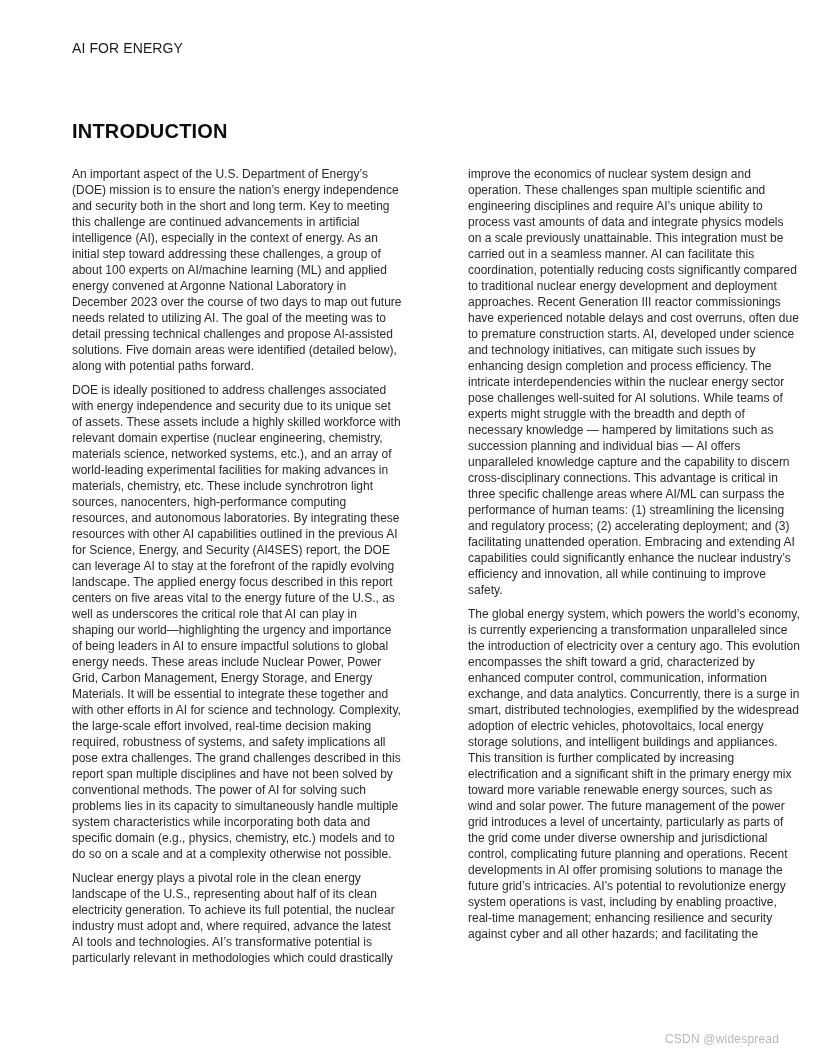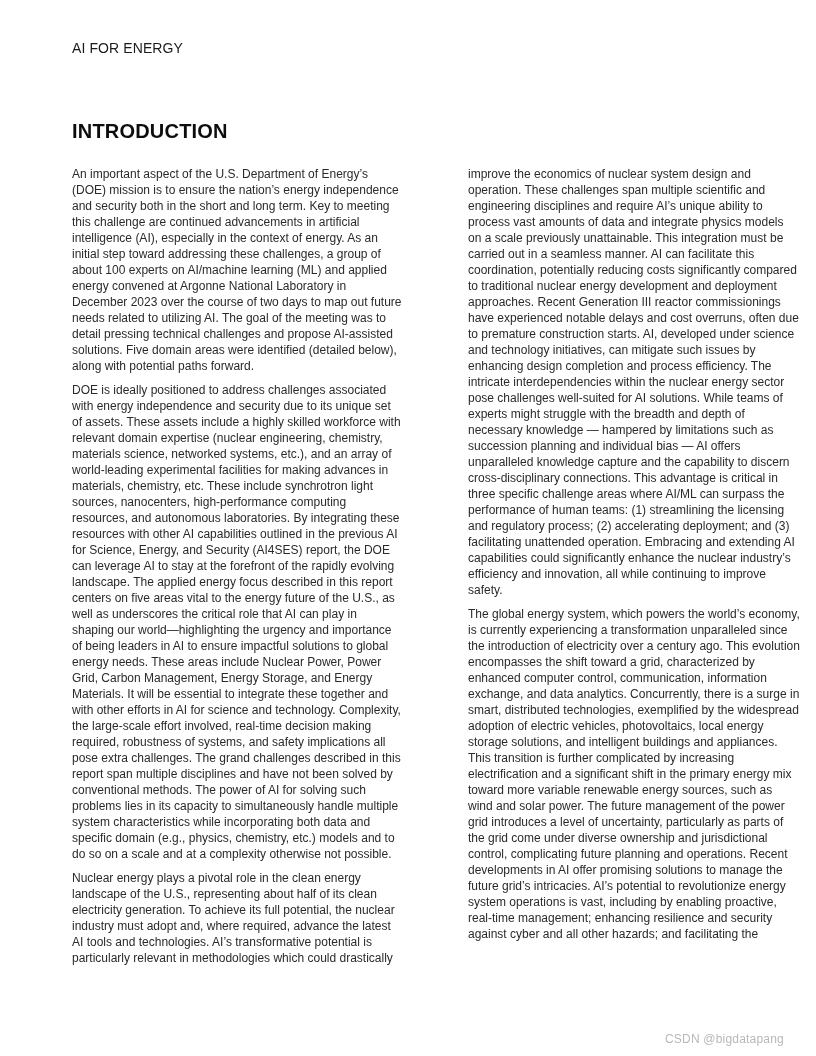--- a/index.html
+++ b/index.html
@@ -47,13 +47,13 @@
 
 <div class="col col-right">
   <p>improve the economics of nuclear system design and operation. These challenges span multiple scientific and engineering disciplines and require AI’s unique ability to process vast amounts of data and integrate physics models on a scale previously unattainable. This integration must be carried out in a seamless manner. AI can facilitate this coordination, potentially reducing costs significantly compared to traditional nuclear energy development and deployment approaches. Recent Generation III reactor commissionings have experienced notable delays and cost overruns, often due to premature construction starts. AI, developed under science and technology initiatives, can mitigate such issues by enhancing design completion and process efficiency. The intricate interdependencies within the nuclear energy sector pose challenges well-suited for AI solutions. While teams of experts might struggle with the breadth and depth of necessary knowledge — hampered by limitations such as succession planning and individual bias — AI offers unparalleled knowledge capture and the capability to discern cross-disciplinary connections. This advantage is critical in three specific challenge areas where AI/ML can surpass the performance of human teams: (1) streamlining the licensing and regulatory process; (2) accelerating deployment; and (3) facilitating unattended operation. Embracing and extending AI capabilities could significantly enhance the nuclear industry’s efficiency and innovation, all while continuing to improve safety.</p>
   <p>The global energy system, which powers the world’s economy, is currently experiencing a transformation unparalleled since the introduction of electricity over a century ago. This evolution encompasses the shift toward a grid, characterized by enhanced computer control, communication, information exchange, and data analytics. Concurrently, there is a surge in smart, distributed technologies, exemplified by the widespread adoption of electric vehicles, photovoltaics, local energy storage solutions, and intelligent buildings and appliances. This transition is further complicated by increasing electrification and a significant shift in the primary energy mix toward more variable renewable energy sources, such as wind and solar power. The future management of the power grid introduces a level of uncertainty, particularly as parts of the grid come under diverse ownership and jurisdictional control, complicating future planning and operations. Recent developments in AI offer promising solutions to manage the future grid’s intricacies. AI’s potential to revolutionize energy system operations is vast, including by enabling proactive, real-time management; enhancing resilience and security against cyber and all other hazards; and facilitating the</p>
 </div>
 
 <div class="footer">
   <span>INTRODUCTION</span><span class="pg">3</span>
 </div>
 
-<div class="watermark">CSDN @bigdatapang</div>
+<div class="watermark">CSDN @widespread</div>
 
 </body></html>

